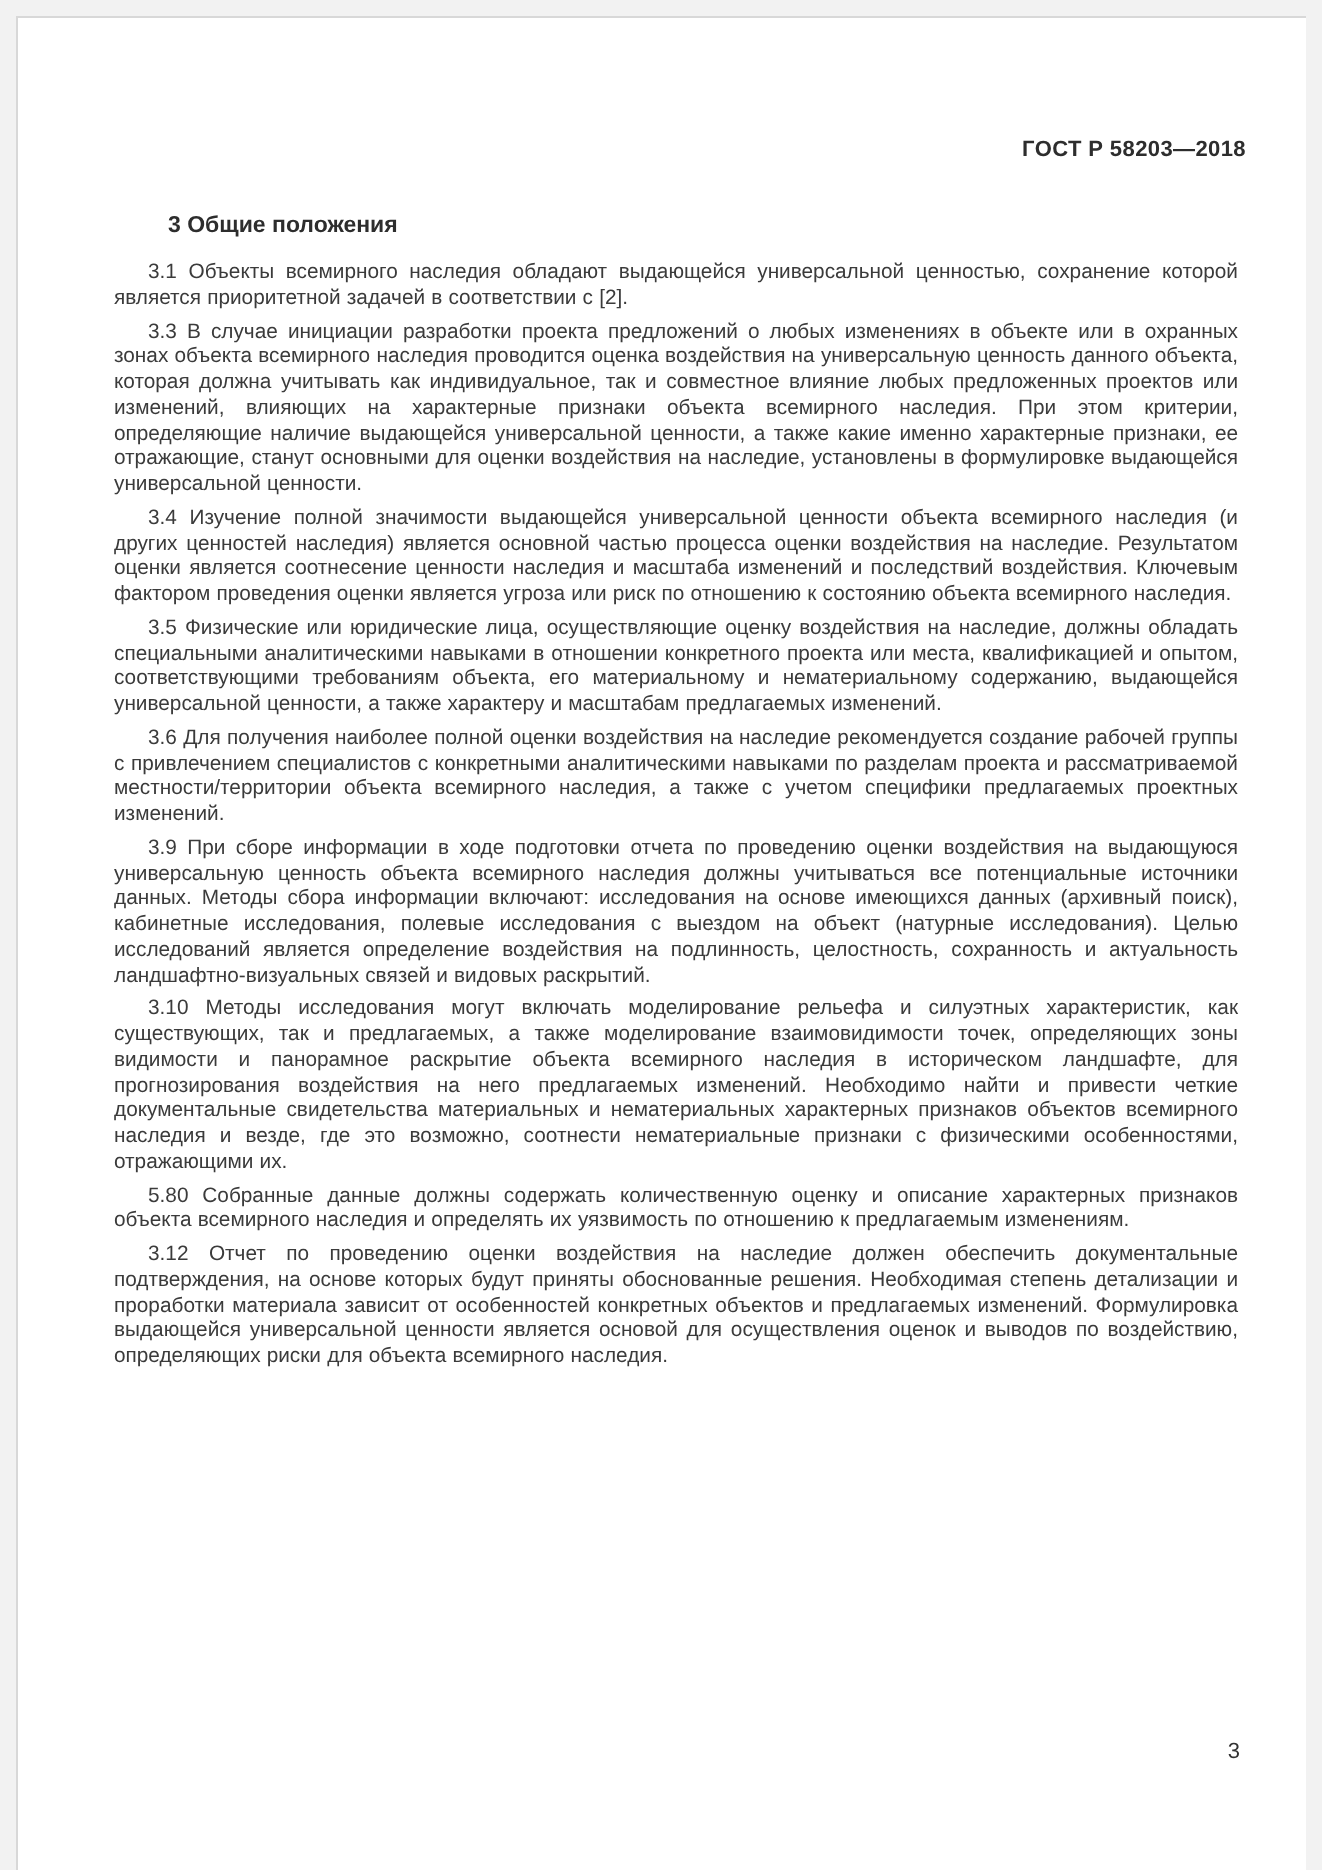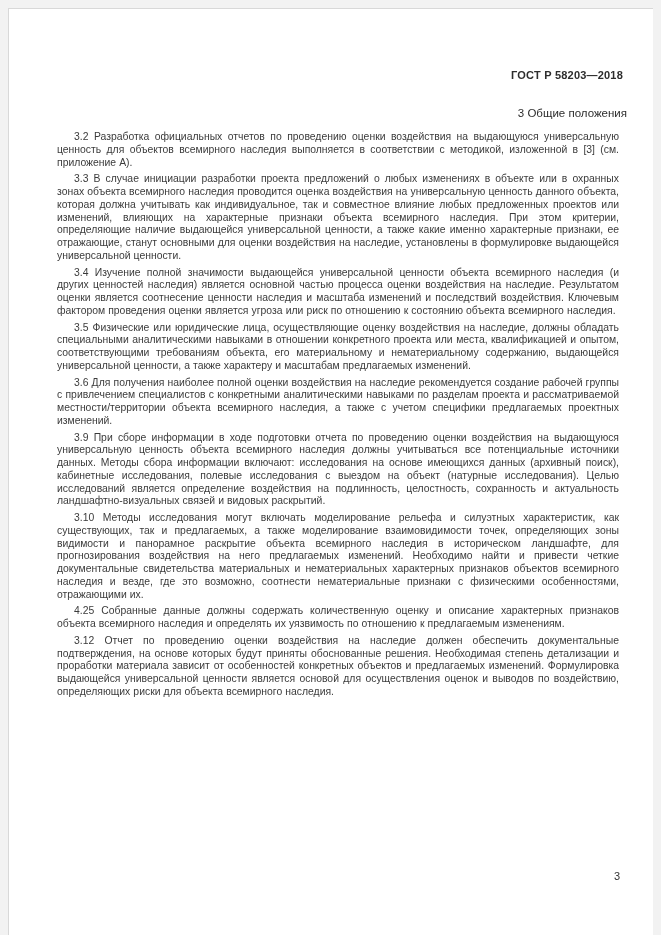--- a/index.html
+++ b/index.html
@@ -20,24 +20,23 @@
   .doc-header {
     text-align: right;
     font-weight: bold;
     font-size: 11px;
     letter-spacing: 0.2px;
     color: #2d2d2d;
     margin-bottom: 26px;
   }
   .section-title {
     font-size: 11.5px;
-    font-weight: normal;
+    font-weight: bold;
     color: #2d2d2d;
     margin: 0 0 12px 35px;
-    text-align: right;
   }
   .body-text .para {
     font-size: 10.4px;
     line-height: 12.75px;
     text-align: justify;
     text-indent: 17px;
     color: #3b3b3b;
     word-spacing: 0.2px;
   }
   .page-number {
@@ -51,26 +50,26 @@
 </head>
 <body>
 
 <div class="page">
 
   <div class="doc-header">ГОСТ Р 58203—2018</div>
 
   <h1 class="section-title">3 Общие положения</h1>
 
   <div class="body-text">
-    <p class="para">3.2 Разработка официальных отчетов по проведению оценки воздействия на выдающуюся универсальную ценность для объектов всемирного наследия выполняется в соответствии с методикой, изложенной в [3] (см. приложение А).</p>
+    <p class="para">3.1 Объекты всемирного наследия обладают выдающейся универсальной ценностью, сохранение которой является приоритетной задачей в соответствии с [2].</p>
     <p class="para">3.3 В случае инициации разработки проекта предложений о любых изменениях в объекте или в охранных зонах объекта всемирного наследия проводится оценка воздействия на универсальную ценность данного объекта, которая должна учитывать как индивидуальное, так и совместное влияние любых предложенных проектов или изменений, влияющих на характерные признаки объекта всемирного наследия. При этом критерии, определяющие наличие выдающейся универсальной ценности, а также какие именно характерные признаки, ее отражающие, станут основными для оценки воздействия на наследие, установлены в формулировке выдающейся универсальной ценности.</p>
     <p class="para">3.4 Изучение полной значимости выдающейся универсальной ценности объекта всемирного наследия (и других ценностей наследия) является основной частью процесса оценки воздействия на наследие. Результатом оценки является соотнесение ценности наследия и масштаба изменений и последствий воздействия. Ключевым фактором проведения оценки является угроза или риск по отношению к состоянию объекта всемирного наследия.</p>
     <p class="para">3.5 Физические или юридические лица, осуществляющие оценку воздействия на наследие, должны обладать специальными аналитическими навыками в отношении конкретного проекта или места, квалификацией и опытом, соответствующими требованиям объекта, его материальному и нематериальному содержанию, выдающейся универсальной ценности, а также характеру и масштабам предлагаемых изменений.</p>
     <p class="para">3.6 Для получения наиболее полной оценки воздействия на наследие рекомендуется создание рабочей группы с привлечением специалистов с конкретными аналитическими навыками по разделам проекта и рассматриваемой местности/территории объекта всемирного наследия, а также с учетом специфики предлагаемых проектных изменений.</p>
     <p class="para">3.9 При сборе информации в ходе подготовки отчета по проведению оценки воздействия на выдающуюся универсальную ценность объекта всемирного наследия должны учитываться все потенциальные источники данных. Методы сбора информации включают: исследования на основе имеющихся данных (архивный поиск), кабинетные исследования, полевые исследования с выездом на объект (натурные исследования). Целью исследований является определение воздействия на подлинность, целостность, сохранность и актуальность ландшафтно-визуальных связей и видовых раскрытий.</p>
     <p class="para">3.10 Методы исследования могут включать моделирование рельефа и силуэтных характеристик, как существующих, так и предлагаемых, а также моделирование взаимовидимости точек, определяющих зоны видимости и панорамное раскрытие объекта всемирного наследия в историческом ландшафте, для прогнозирования воздействия на него предлагаемых изменений. Необходимо найти и привести четкие документальные свидетельства материальных и нематериальных характерных признаков объектов всемирного наследия и везде, где это возможно, соотнести нематериальные признаки с физическими особенностями, отражающими их.</p>
-    <p class="para">4.25 Собранные данные должны содержать количественную оценку и описание характерных признаков объекта всемирного наследия и определять их уязвимость по отношению к предлагаемым изменениям.</p>
+    <p class="para">5.80 Собранные данные должны содержать количественную оценку и описание характерных признаков объекта всемирного наследия и определять их уязвимость по отношению к предлагаемым изменениям.</p>
     <p class="para">3.12 Отчет по проведению оценки воздействия на наследие должен обеспечить документальные подтверждения, на основе которых будут приняты обоснованные решения. Необходимая степень детализации и проработки материала зависит от особенностей конкретных объектов и предлагаемых изменений. Формулировка выдающейся универсальной ценности является основой для осуществления оценок и выводов по воздействию, определяющих риски для объекта всемирного наследия.</p>
   </div>
 
   <div class="page-number">3</div>
 
 </div>
 
 </body></html>

